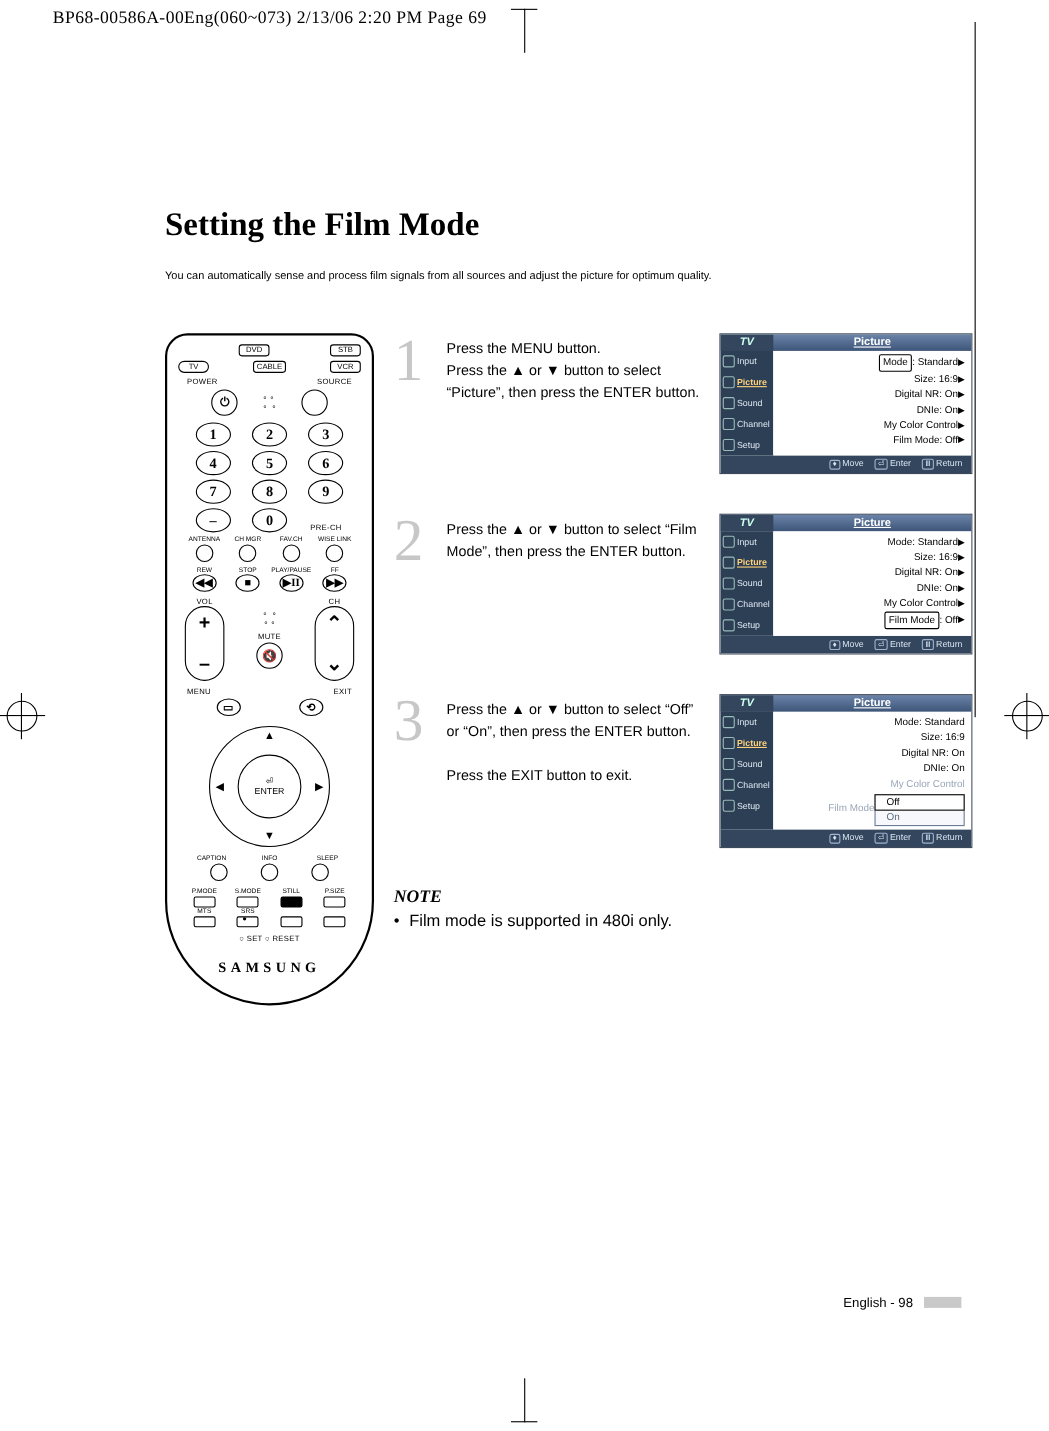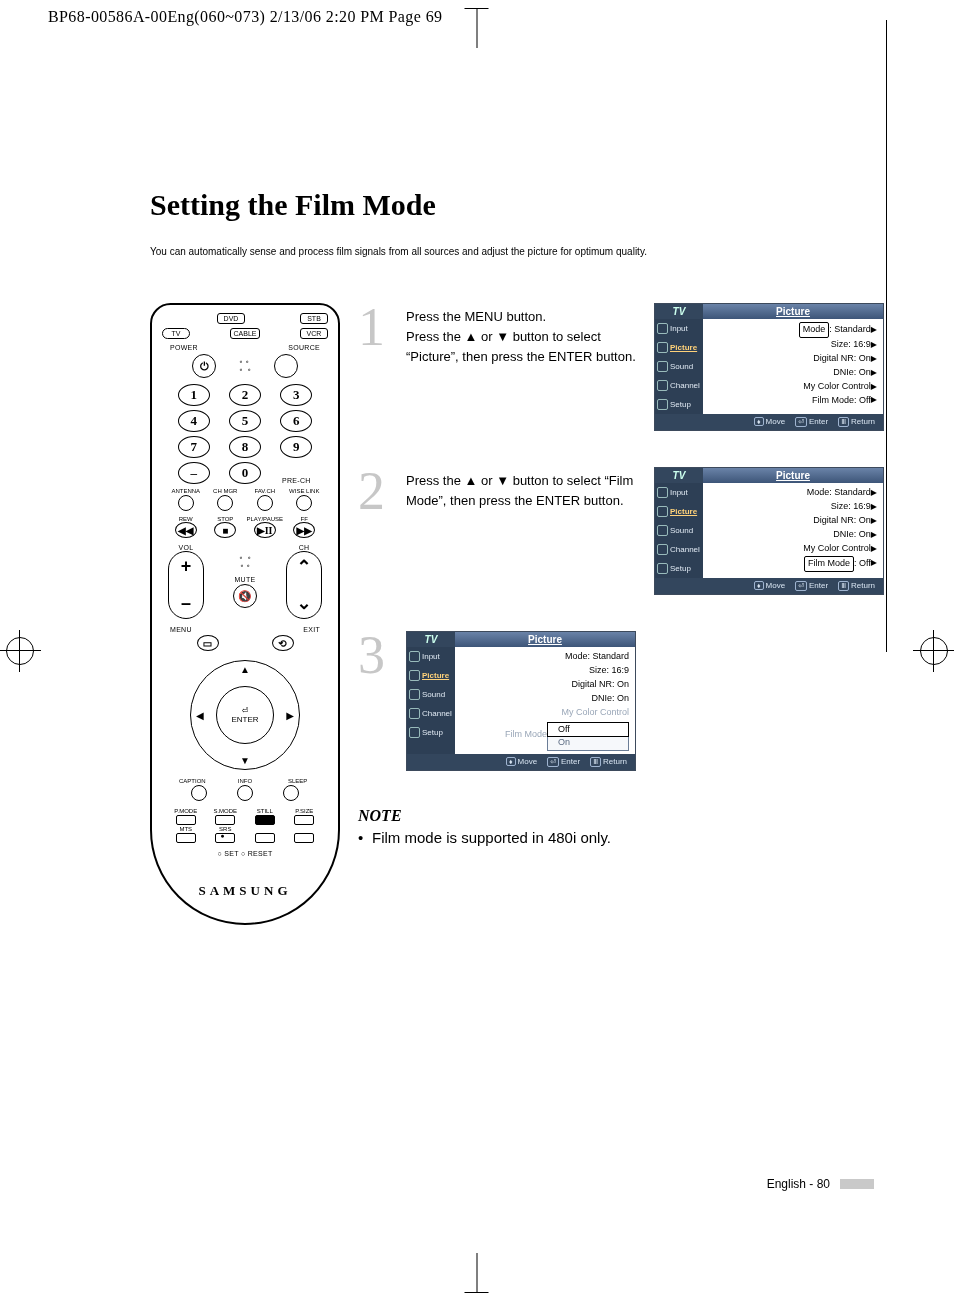--- a/index.html
+++ b/index.html
@@ -36,21 +36,21 @@
   .oval.sm{width:20px;height:14px;border-width:1.3px;font-size:10px}
   .lbl-row{display:flex;justify-content:space-between;font-size:6px;padding:0 4px}
   .lbl-row span{flex:1;text-align:center}
   .circ-row{display:flex;justify-content:space-between;padding:0 4px}
   .dpad{width:110px;height:110px;margin:8px auto;position:relative}
   .dpad .outer{position:absolute;inset:0;border:1.5px solid #000;border-radius:50%}
   .dpad .inner{position:absolute;inset:26px;border:1.5px solid #000;border-radius:50%;display:flex;flex-direction:column;align-items:center;justify-content:center;font-size:8px}
   .dpad .arm{position:absolute;font-size:10px}
   .pill{width:34px;height:58px;border:1.5px solid #000;border-radius:18px;display:flex;flex-direction:column;align-items:center;justify-content:space-between;padding:4px 0;font-size:18px;font-weight:bold}
   .pct{display:flex;justify-content:space-between;align-items:center;padding:0 6px}
-  .brand{font-family:Georgia,serif;letter-spacing:4px;font-size:13px;font-weight:bold;text-align:center;margin-top:26px}
+  .brand{font-family:Georgia,serif;letter-spacing:4px;font-size:13px;font-weight:bold;text-align:center;margin-top:15px}
   .rect{width:18px;height:8px;border:1.3px solid #000;border-radius:2px;margin:1px auto}
   .rect.fill{background:#000}
 
   .step{display:flex;margin-bottom:36px;gap:14px}
   .snum{font-family:Georgia,serif;font-size:54px;line-height:.9;color:#c7c7c7;font-weight:300;width:34px;flex:none}
   .stxt{flex:1;font-size:13px;line-height:1.55;padding-top:4px}
   .osd{width:230px;flex:none}
   .osdbox{border:1px solid #3d4a5c;font-size:9px;color:#fff;font-family:Arial,sans-serif;overflow:hidden}
   .osd-top{display:flex;background:#2d3f55}
   .osd-tv{width:48px;text-align:center;font-style:italic;font-weight:bold;padding:2px 0;background:#33465d;color:#cfe;font-size:10px}
@@ -380,20 +380,23 @@
                 <span><span class="badge">♦</span><span>Move</span></span>
                 <span><span class="badge">⏎</span><span>Enter</span></span>
                 <span><span class="badge">Ⅲ</span><span>Return</span></span>
               </div>
           </div>
         </div>
       </div>
 
       <div class="step">
         <div class="snum">3</div>
+        <div class="stxt" style="white-space:pre-line">Press the ▲ or ▼ button to select “Off” or “On”, then press the ENTER button.
+
+Press the EXIT button to exit.</div>
         <div class="osd">
           <div class="osdbox">
             <div class="osd-top">
                 <div class="osd-tv">TV</div>
                 <div class="osd-title">Picture</div>
               </div>
             <div class="osd-body">
               <div class="osd-nav">
                 <div class="item">
                     <span class="ico"></span>
@@ -460,15 +463,15 @@
         </div>
       </div>
 
       <div class="note-h">NOTE</div>
       <div class="note-li">Film mode is supported in 480i only.</div>
     </div>
   </div>
 </div>
 
 <div class="footer">
-  <span>English - 80</span>
+  <span>English - 98</span>
   <span class="stub"></span>
 </div>
 
 </body></html>

